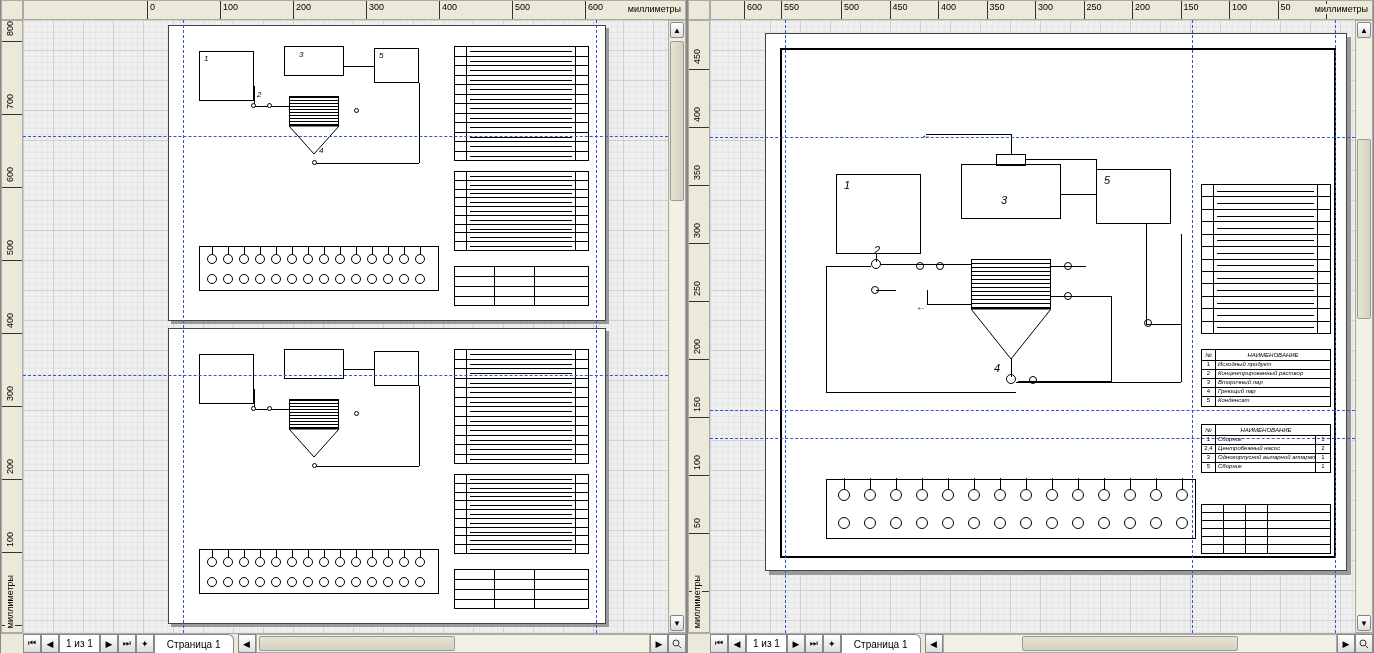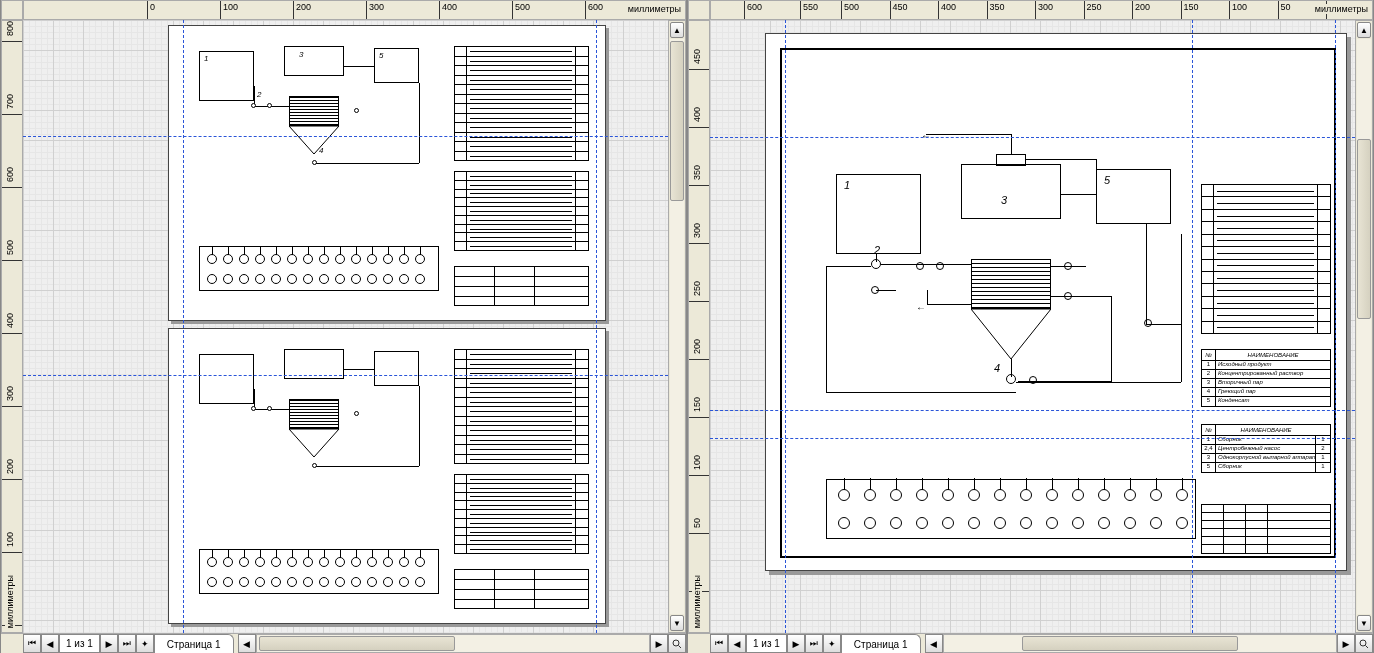--- a/index.html
+++ b/index.html
@@ -660,21 +660,21 @@
           </div>
           <div class="tick" style="left: 227px;">
             <span>400</span>
           </div>
           <div class="tick" style="left: 178.5px;">
             <span>450</span>
           </div>
           <div class="tick" style="left: 130px;">
             <span>500</span>
           </div>
-          <div class="tick" style="left: 89px;">
+          <div class="tick" style="left: 70px;">
             <span>550</span>
           </div>
           <div class="tick" style="left: 33px;">
             <span>600</span>
           </div>
         </div>
       <span class="unit-label">миллиметры</span>
     </div>
   </div>
   <div class="main-row">

